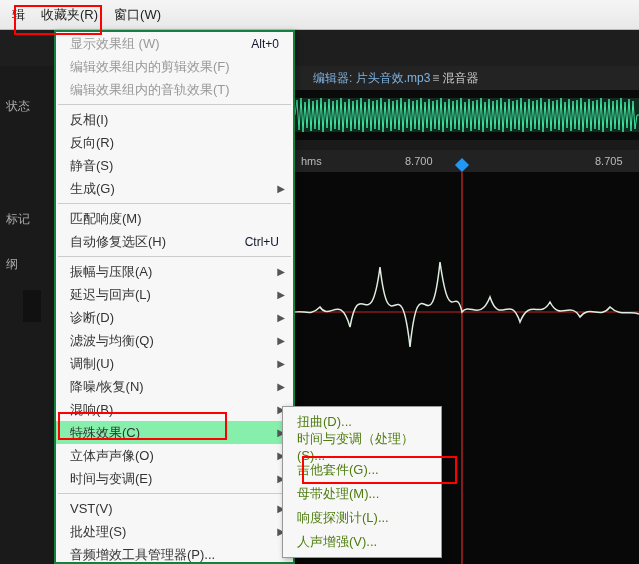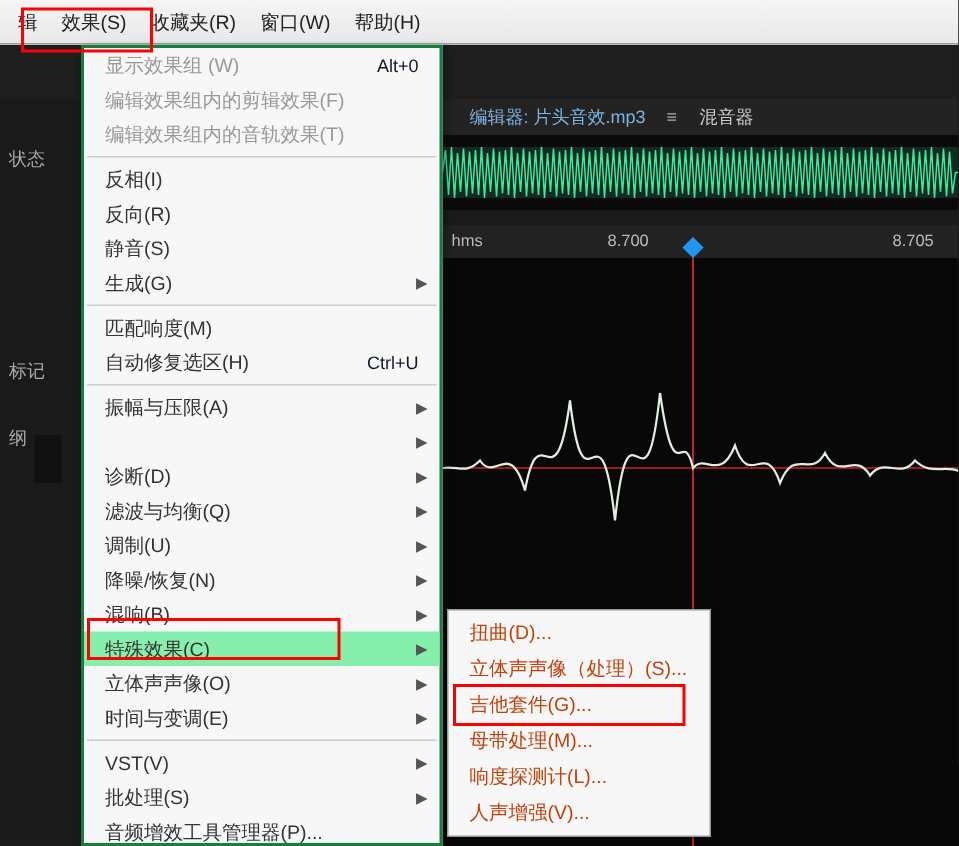--- a/index.html
+++ b/index.html
@@ -6,21 +6,21 @@
 body { background: #1a1a1a; width: 639px; height: 564px; overflow: hidden; position: relative; }
 
 .menubar { background: linear-gradient(#f5f5f5, #e8e8e8); height: 30px; display: flex; align-items: center; padding: 0 4px; border-bottom: 1px solid #bbb; font-size: 13px; }
 .menubar .menu-item { padding: 4px 8px; color: #222; cursor: pointer; }
 
 .toolbar { background: #1e1e1e; height: 36px; }
 
 .dark-left { position: absolute; left: 0; top: 66px; width: 54px; bottom: 0; background: #1a1a1a; color: #bbb; font-size: 12px; }
 .dark-left .lbl { padding: 4px 6px; color: #aaa; }
 
-.editor-header { position: absolute; left: 295px; right: 0; top: 66px; height: 24px; background: #232323; color: #ccc; font-size: 12px; display: flex; align-items: center; gap: 14px; padding-left: 18px; }
+.editor-header { position: absolute; left: 295px; right: 0; top: 66px; height: 24px; background: #232323; color: #ccc; font-size: 12px; display: flex; align-items: center; gap: 2px; padding-left: 18px; }
 .editor-header .title { color: #7fb3e0; }
 .editor-header .ham { color: #aaa; letter-spacing: 1px; }
 
 .waveform-top { position: absolute; left: 295px; right: 0; top: 90px; height: 50px; background: #0e0e0e; }
 .waveform-top svg { width: 100%; height: 100%; }
 
 .ruler { position: absolute; left: 295px; right: 0; top: 150px; height: 22px; background: #222; color: #bbb; font-size: 11px; display: flex; align-items: center; padding-left: 40px; }
 .ruler .hms { position: absolute; left: 6px; }
 .ruler .tick1 { position: absolute; left: 110px; }
 .ruler .tick2 { position: absolute; left: 300px; }
@@ -31,42 +31,40 @@
 
 .dropdown { position: absolute; left: 54px; top: 30px; width: 241px; bottom: 0; background: #f7f7f7; border: 2px solid #15803d; font-size: 13px; color: #333; box-shadow: 2px 2px 6px rgba(0,0,0,0.3); }
 .dropdown .item { display: flex; align-items: center; padding: 3px 14px; height: 23px; position: relative; cursor: pointer; }
 .dropdown .item.disabled { color: #999; }
 .dropdown .item .label { flex: 1; }
 .dropdown .item .shortcut { color: #0f172a; font-size: 12px; }
 .dropdown .item .arrow { position: absolute; right: 8px; font-size: 10px; color: #555; }
 .dropdown .sep { height: 1px; background: #ccc; margin: 3px 2px; }
 .dropdown .item.highlight { background: #86efac; }
 
-.submenu { position: absolute; left: 298px; top: 406px; width: 176px; background: #f7f7f7; border: 1px solid #999; font-size: 13px; color: #c2410c; box-shadow: 2px 2px 6px rgba(0,0,0,0.3); padding: 3px 0; }
+.submenu { position: absolute; left: 282px; top: 406px; width: 160px; background: #f7f7f7; border: 1px solid #999; font-size: 13px; color: #4d7c0f; box-shadow: 2px 2px 6px rgba(0,0,0,0.3); padding: 3px 0; }
 .submenu .item { padding: 4px 14px; height: 24px; display: flex; align-items: center; cursor: pointer; }
 
 .redbox { position: absolute; border: 2px solid #ff0000; pointer-events: none; }
 .left-dark-stripe { position: absolute; left: 23px; width: 18px; background: #111; }
 </style>
 </head>
 <body>
 
 <div class="menubar">
   <span class="menu-item">辑</span>
-  <span class="menu-item">效果(S)</span>
   <span class="menu-item">收藏夹(R)</span>
   <span class="menu-item">窗口(W)</span>
-  <span class="menu-item">帮助(H)</span>
 </div>
 
 <div class="toolbar"></div>
 
 <div class="dark-left">
   <div class="lbl" style="margin-top:28px">状态</div>
-  <div class="lbl" style="margin-top:116px">标记</div>
+  <div class="lbl" style="margin-top:88px">标记</div>
   <div class="lbl" style="margin-top:20px">纲</div>
 </div>
 <div class="left-dark-stripe" style="top:290px;height:32px"></div>
 
 <div class="editor-header">
   <span class="title">编辑器: 片头音效.mp3</span>
   <span class="ham">≡</span>
   <span>混音器</span>
 </div>
 
@@ -128,20 +126,21 @@
   <div class="item">
     <span class="label">自动修复选区(H)</span>
     <span class="shortcut">Ctrl+U</span>
   </div>
   <div class="sep"></div>
   <div class="item">
       <span class="label">振幅与压限(A)</span>
       <span class="arrow">▶</span>
     </div>
   <div class="item">
+      <span class="label">延迟与回声(L)</span>
       <span class="arrow">▶</span>
     </div>
   <div class="item">
       <span class="label">诊断(D)</span>
       <span class="arrow">▶</span>
     </div>
   <div class="item">
       <span class="label">滤波与均衡(Q)</span>
       <span class="arrow">▶</span>
     </div>
@@ -181,21 +180,21 @@
   <div class="item">
       <span class="label">音频增效工具管理器(P)...</span>
     </div>
 </div>
 
 <div class="submenu">
   <div class="item">
       <span>扭曲(D)...</span>
     </div>
   <div class="item">
-      <span>立体声声像（处理）(S)...</span>
+      <span>时间与变调（处理）(S)...</span>
     </div>
   <div class="item">
       <span>吉他套件(G)...</span>
     </div>
   <div class="item">
       <span>母带处理(M)...</span>
     </div>
   <div class="item">
       <span>响度探测计(L)...</span>
     </div>

